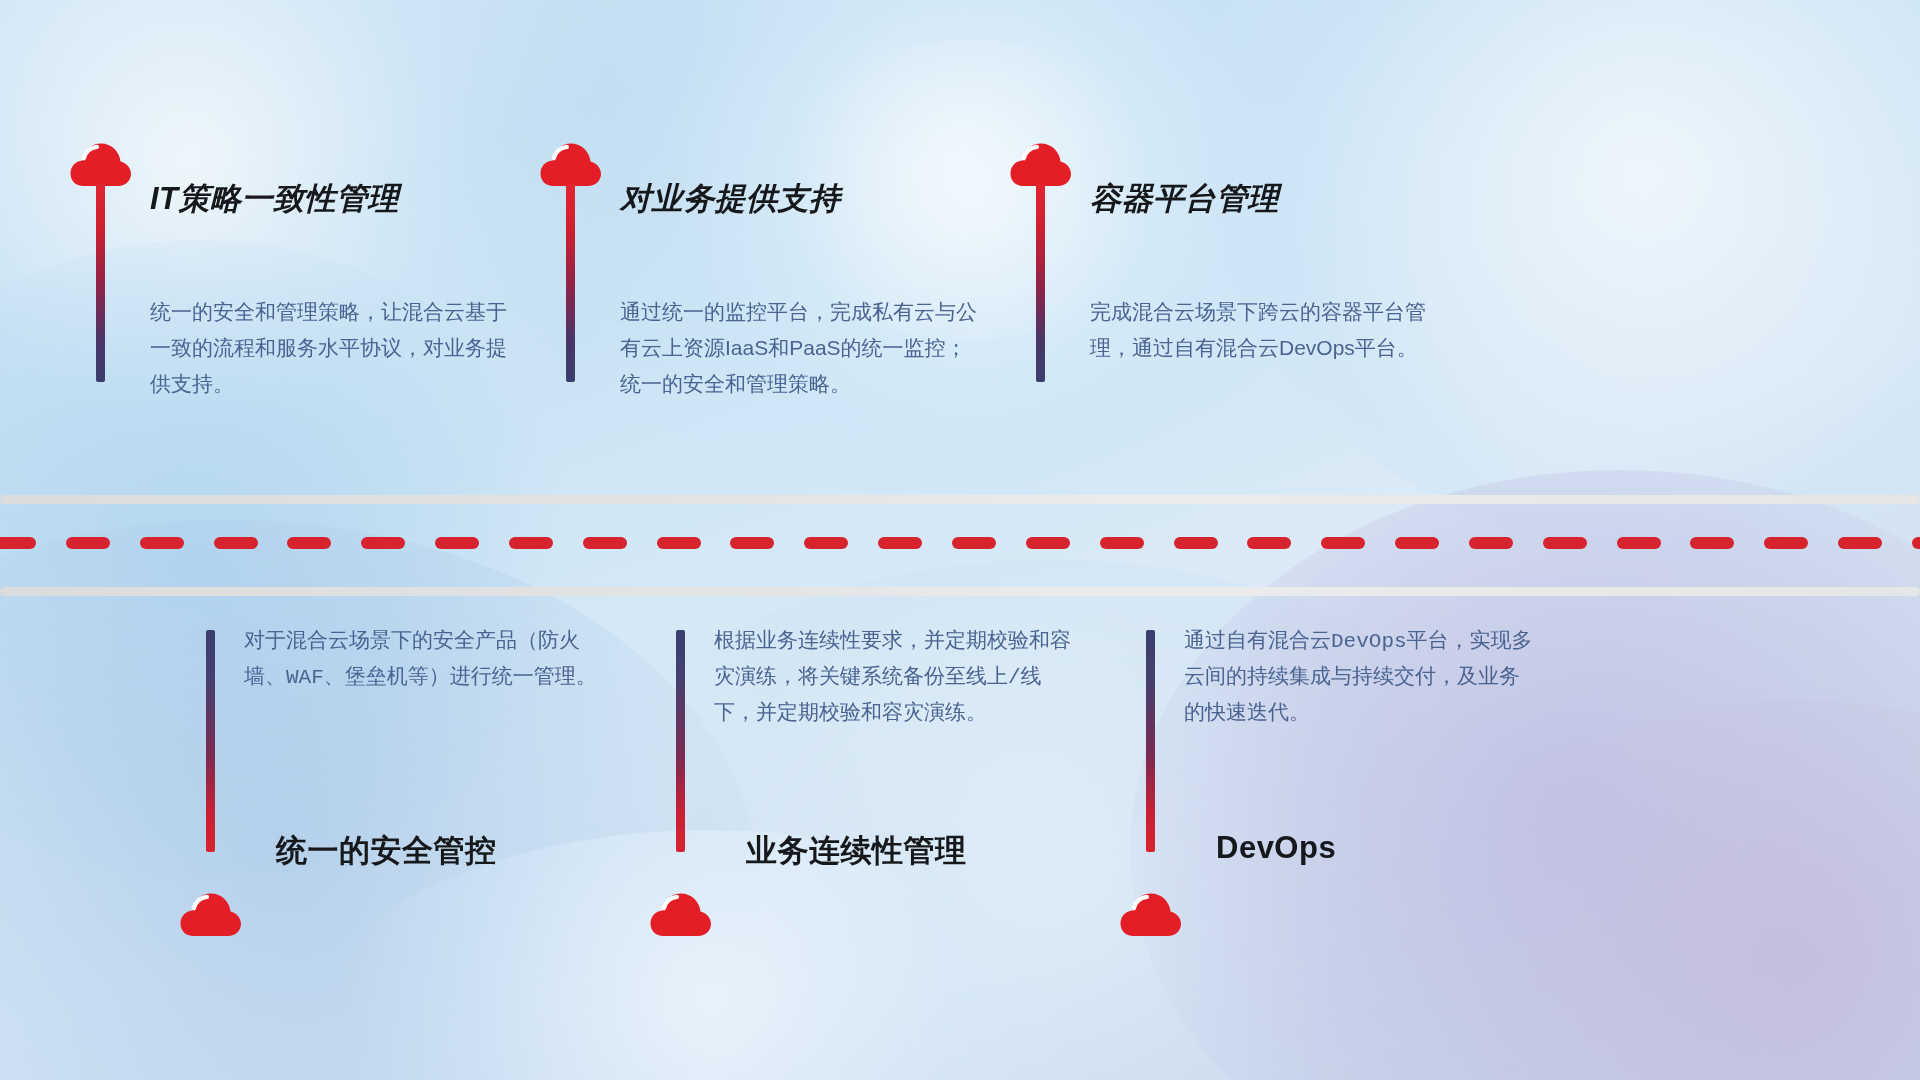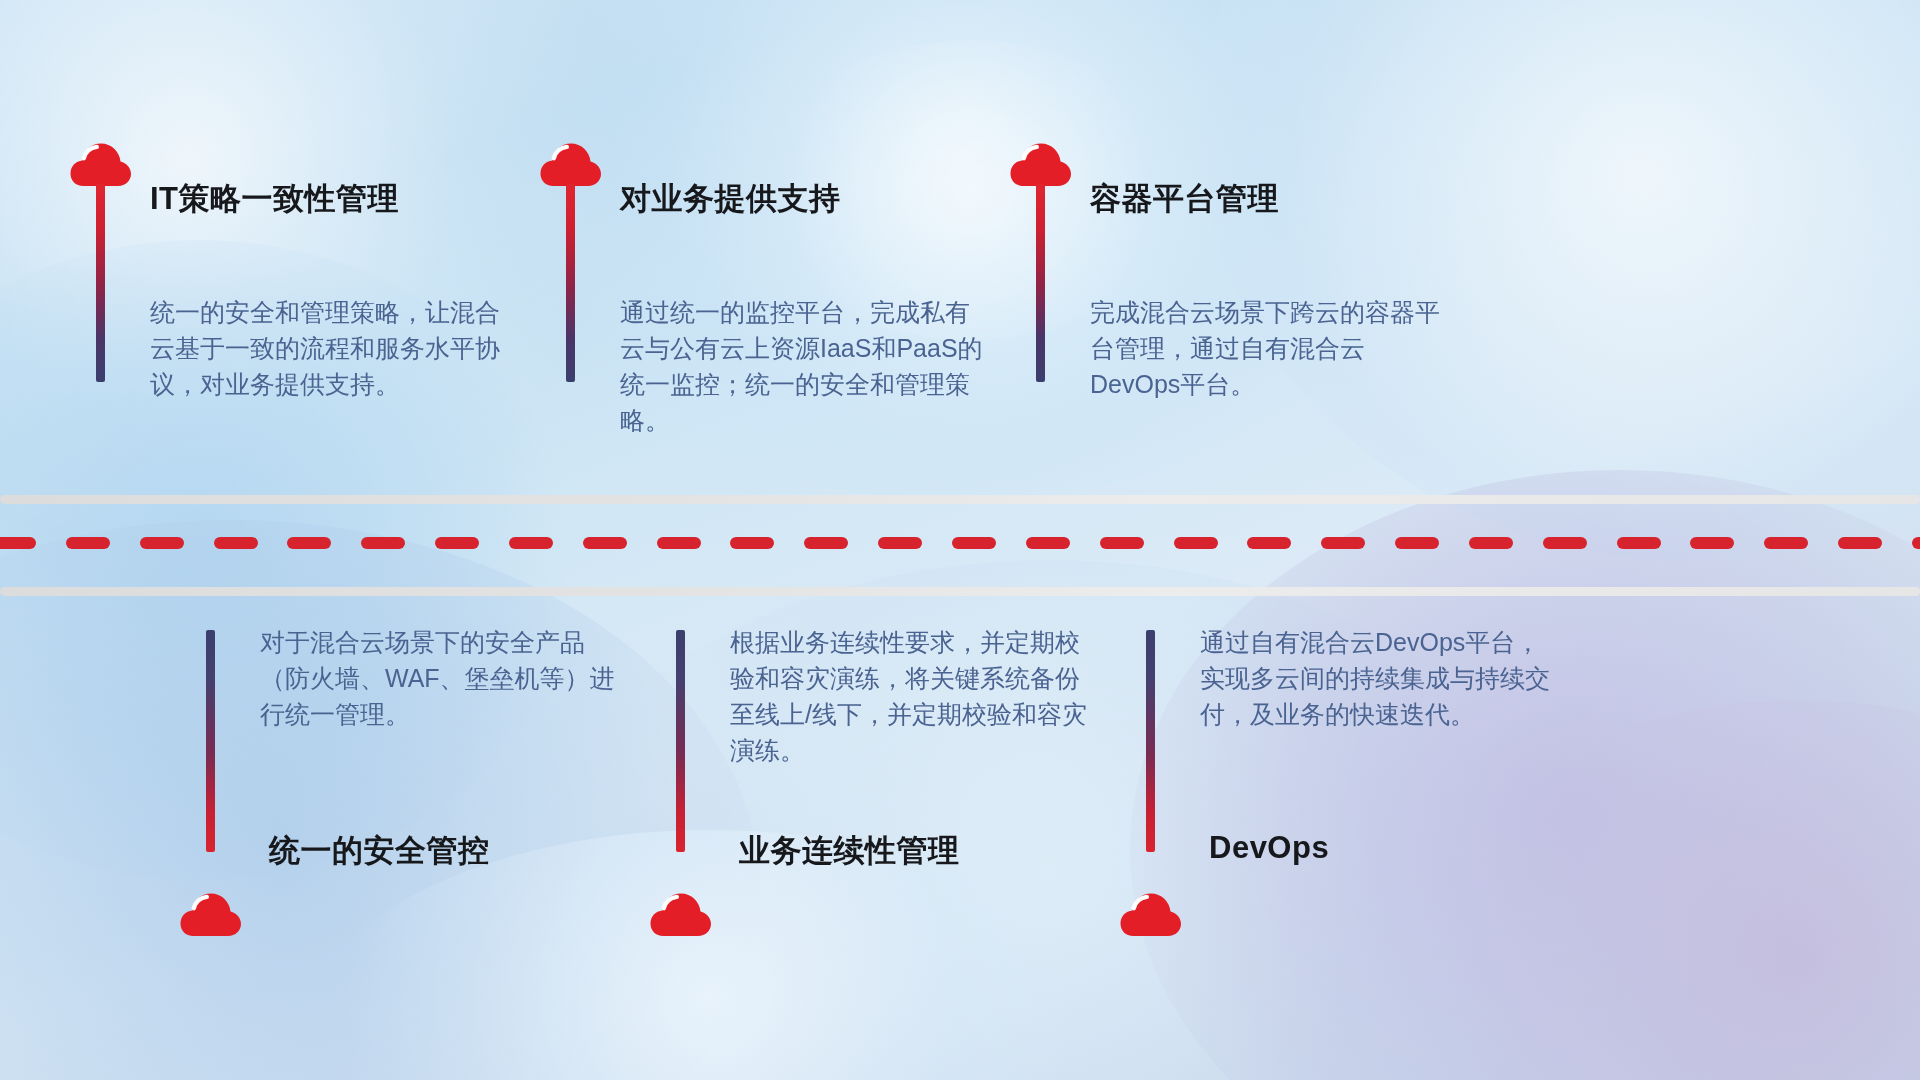--- a/index.html
+++ b/index.html
@@ -115,45 +115,45 @@
   .title {
     position: absolute;
     font-size: 31px;
     font-weight: 700;
     color: #16181c;
     letter-spacing: 0.5px;
     white-space: nowrap;
   }
   .body {
     position: absolute;
-    font-size: 25px;
+    font-size: 21px;
     line-height: 36px;
     color: #4a6391;
     width: 366px;
   }
 
   
   #col1 { left: 96px;  top: 140px; }
   #col2 { left: 566px; top: 140px; }
   #col3 { left: 1036px; top: 140px; }
 
   .item-top .cloud { position: absolute; left: -26px; top: 0; }
   .item-top .stem  { left: 0; top: 44px; height: 198px; }
-  .item-top .title { left: 54px; top: 38px; }
+  .item-top .title { left: 54px; top: 38px; font-style: italic; }
   .item-top .body  { left: 54px; top: 154px; }
 
   
   #col4 { left: 206px;  top: 630px; }
   #col5 { left: 676px;  top: 630px; }
   #col6 { left: 1146px; top: 630px; }
 
   .item-bot .stem  { left: 0; top: 0; height: 222px; }
   .item-bot .cloud { position: absolute; left: -26px; top: 260px; }
-  .item-bot .body  { left: 54px; top: -6px; }
-  .item-bot .title { left: 63px; top: 200px; }
+  .item-bot .body  { left: 38px; top: -6px; font-family: Liberation Mono, monospace; }
+  .item-bot .title { left: 70px; top: 200px; }
 
   
   #col3 .body { width: 356px; }
   #col6 .body { width: 356px; }
 </style>
 </head>
 <body>
 
 <div id="stage">
 

